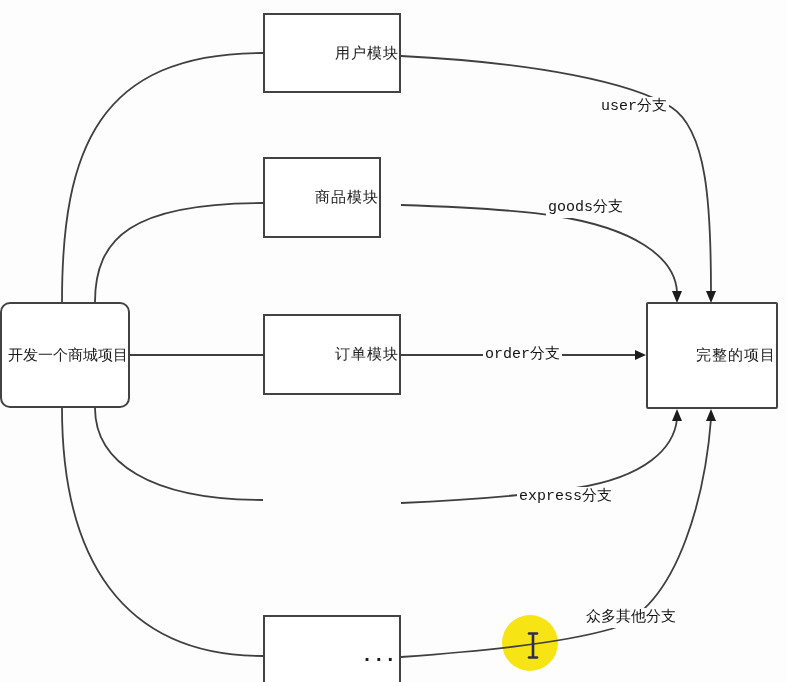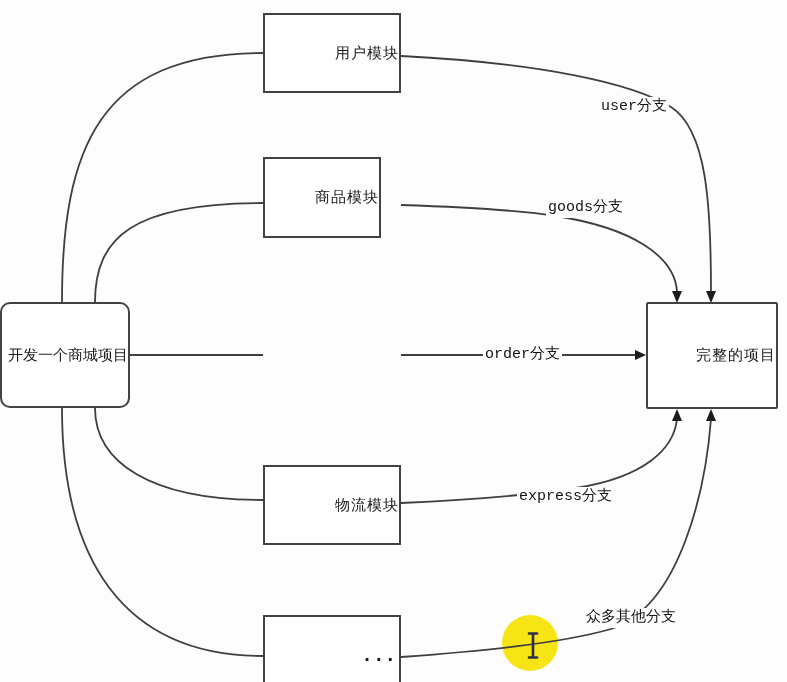--- a/index.html
+++ b/index.html
@@ -74,22 +74,22 @@
   <div class="box rounded node-src">
     <span>开发一个商城项目</span>
   </div>
 
   <div class="box node-m1">
     <span>用户模块</span>
   </div>
   <div class="box node-m2">
     <span>商品模块</span>
   </div>
-  <div class="box node-m4">
-    <span>物流模块</span>
+  <div class="box node-m3">
+    <span>订单模块</span>
   </div>
   <div class="box node-m5">
     <span>...</span>
   </div>
 
   <div class="box node-dst">
     <span>完整的项目</span>
   </div>
 
   <div class="edge-label lbl-user">user分支</div>

